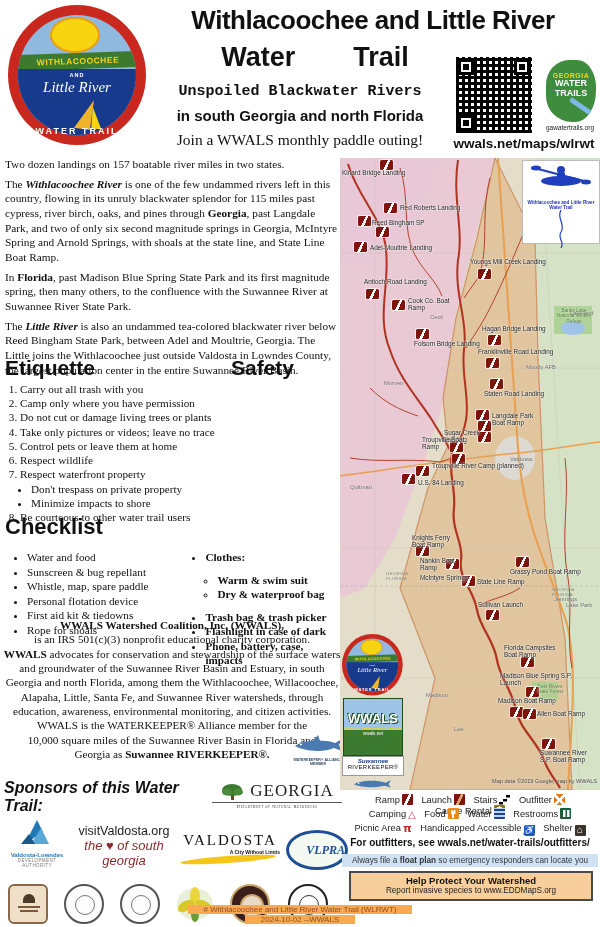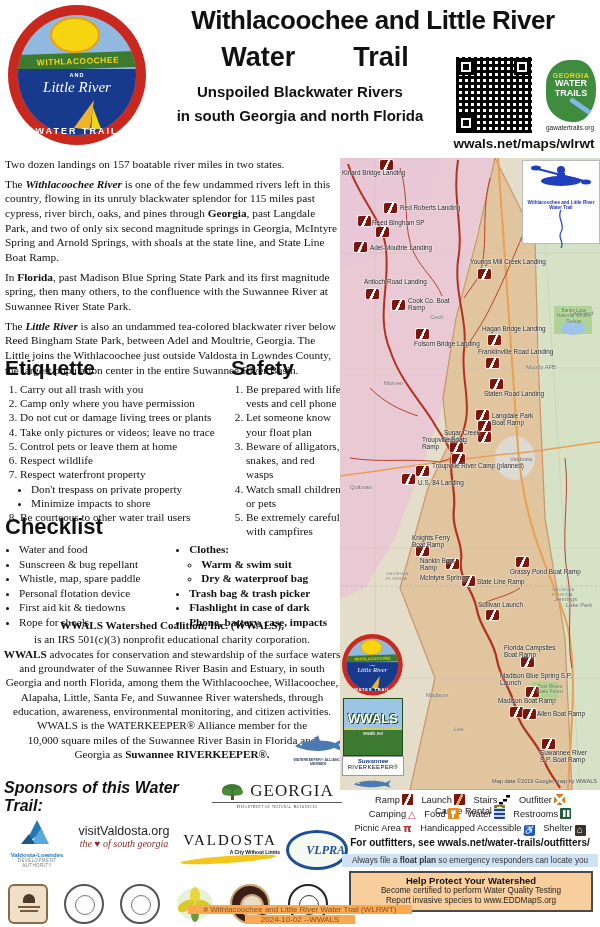--- a/index.html
+++ b/index.html
@@ -6,21 +6,21 @@
   .page{position:relative;width:600px;height:927px;background:#fff;overflow:hidden;
         font-family:"Liberation Serif",serif;color:#111;}
   .abs{position:absolute;}
   .b{font-weight:bold;} .bi{font-weight:bold;font-style:italic;}
 
   
   .title1{left:148px;top:5px;width:450px;font-family:"Liberation Sans",sans-serif;
           font-weight:bold;font-size:26px;text-align:center;letter-spacing:-0.5px;}
   .title2{left:150px;top:42px;width:330px;display:flex;justify-content:center;gap:58px;
           font-family:"Liberation Sans",sans-serif;font-weight:bold;font-size:27px;}
-  .sub1{left:140px;top:83px;width:320px;font-family:Liberation Sans, sans-serif;font-weight:bold;font-size:15px;text-align:center;}
+  .sub1{left:140px;top:83px;width:320px;font-family:Liberation Mono, monospace;font-weight:bold;font-size:15px;text-align:center;}
   .sub2{left:140px;top:107px;width:320px;font-family:"Liberation Sans",sans-serif;font-weight:bold;font-size:15px;text-align:center;}
   .tagline{left:140px;top:131px;width:320px;font-size:15.5px;text-align:center;}
   .wwalsurl{left:448px;top:136px;width:152px;font-family:"Liberation Sans",sans-serif;font-weight:bold;font-size:13.5px;text-align:center;}
 
   
   .wlrwt-logo{position:absolute;width:138px;height:140px;}
   .wl-ring{position:absolute;left:0;top:0;width:118px;height:120px;border:10px solid #c9281e;border-radius:50%;
            background:#8fb9de;overflow:hidden;}
   .wl-sun{position:absolute;left:34px;top:4px;width:46px;height:32px;border-radius:50%;
           background:#f6d410;box-shadow:0 0 0 2px #e8a010;}
@@ -58,39 +58,39 @@
   
   .intro{left:5px;top:157px;width:334px;font-size:11.3px;line-height:1.3;}
   .intro p{margin:0 0 5px 0;}
   .sect-h{font-family:"Liberation Sans",sans-serif;font-weight:bold;font-size:21px;text-align:left;margin:0 0 2px 0;}
   .etq{left:5px;top:356px;width:224px;}
   .sfy{left:231px;top:356px;width:110px;}
   .etq ol,.sfy ol{margin:0;padding-left:15px;font-size:11.2px;line-height:1.27;}
   .etq ul{margin:0;padding-left:11px;list-style:disc;}
   .chk{left:5px;top:514px;width:335px;}
   .chk-cols{display:flex;}
-  .chk ul{margin:0;padding-left:14px;font-size:11.2px;line-height:1.3;list-style:disc;}
+  .chk ul{margin:8px;padding-left:14px;font-size:11.2px;line-height:1.3;list-style:disc;}
   .chk .c1{width:163px;} .chk .c2{width:172px;font-weight:bold;}
   .chk ul.sub{list-style:circle;padding-left:26px;}
   .about{left:2px;top:618px;width:340px;font-size:11.2px;line-height:1.28;text-align:center;}
   .about .hd{font-weight:bold;}
   .shark-badge{left:292px;top:735px;width:52px;text-align:center;}
   .shark-cap{font-size:3.6px;font-family:"Liberation Sans",sans-serif;color:#334a66;font-weight:bold;line-height:1;}
 
   .sponsors-h{left:4px;top:779px;width:215px;font-family:"Liberation Sans",sans-serif;
               font-weight:bold;font-style:italic;font-size:16px;}
   .dnr{left:212px;top:781px;width:130px;text-align:center;}
   .dnr-name{font-family:"Liberation Serif",serif;font-size:17px;letter-spacing:1px;color:#1d1d1d;}
   .dnr-sub{font-size:4.8px;letter-spacing:0.6px;color:#333;font-variant:small-caps;border-top:1px solid #555;margin-top:1px;padding-top:1px;}
   .vlda{left:4px;top:818px;width:66px;text-align:center;}
   .vlda-t1{font-size:6px;color:#2277b5;font-family:"Liberation Sans",sans-serif;font-weight:bold;}
   .vlda-t2{font-size:4.5px;color:#777;font-family:"Liberation Sans",sans-serif;letter-spacing:0.4px;}
   .visitv{left:72px;top:824px;width:104px;text-align:center;font-family:"Liberation Sans",sans-serif;}
   .visitv-main{font-size:12.5px;color:#222;}
-  .visitv-tag{font-style:italic;font-size:10px;color:#8a2b2b;font-family:Liberation Serif, serif;}
+  .visitv-tag{font-style:italic;font-size:13px;color:#8a2b2b;font-family:Liberation Sans, sans-serif;}
   .cityv{left:180px;top:832px;width:100px;text-align:center;}
   .cityv-main{font-family:"Liberation Serif",serif;font-size:15px;letter-spacing:2px;}
   .cityv-tag{font-family:"Liberation Sans",sans-serif;font-size:5px;font-weight:bold;text-align:right;}
   .swoosh{width:96px;height:7px;background:#f5c518;border-radius:50%;transform:rotate(-4deg);margin-top:1px;}
   .vlpra{left:286px;top:830px;width:56px;height:34px;border:3px solid #1f4e94;border-radius:50%;
          display:flex;align-items:center;justify-content:flex-end;background:#f4f9f2;}
   .vlpra span{font-family:"Liberation Serif",serif;font-style:italic;font-size:12px;color:#1f4e94;font-weight:bold;}
   .seal{position:absolute;top:884px;width:40px;height:40px;border-radius:50%;box-sizing:border-box;}
   .seal.ring{border:2px double #555;background:#fdfdfd;}
   .seal-inner{position:absolute;left:9px;top:9px;width:18px;height:18px;border-radius:50%;border:1px solid #777;}
@@ -175,20 +175,21 @@
     <div class="wl-wt">WATER TRAIL</div>
   </div>
 
   <div class="abs title1">Withlacoochee and Little River</div>
   <div class="abs title2">
     <span>Water</span>
     <span>Trail</span>
   </div>
   <div class="abs sub1">Unspoiled Blackwater Rivers</div>
   <div class="abs sub2">in south Georgia and north Florida</div>
+  <div class="abs tagline">Join a WWALS monthly paddle outing!</div>
 
   <div class="abs qr">
     <div class="finder" style="left:2px;top:2px"></div>
     <div class="finder" style="right:2px;top:2px"></div>
     <div class="finder" style="left:2px;bottom:2px"></div>
   </div>
   <div class="abs gwt">
     <div class="gwt-georgia">GEORGIA</div>
     <div class="gwt-w">WATER</div>
     <div class="gwt-t">TRAILS</div>
@@ -217,27 +218,20 @@
         <ul>
           <li>Don't trespass on private property</li>
           <li>Minimize impacts to shore</li>
         </ul>
       </li>
       <li>Be courteous to other water trail users</li>
     </ol>
   </div>
   <div class="abs sfy">
     <div class="sect-h">Safety</div>
-    <ol>
-      <li>Be prepared with life vests and cell phone</li>
-      <li>Let someone know your float plan</li>
-      <li>Beware of alligators, snakes, and red wasps</li>
-      <li>Watch small children or pets</li>
-      <li>Be extremely careful with campfires</li>
-    </ol>
   </div>
 
   <div class="abs chk">
     <div class="sect-h" style="font-size:22px">Checklist</div>
     <div class="chk-cols">
       <ul class="c1">
         <li>Water and food</li>
         <li>Sunscreen &amp; bug repellant</li>
         <li>Whistle, map, spare paddle</li>
         <li>Personal flotation device</li>
@@ -515,21 +509,20 @@
   </div>
   <div class="lg-row" style="top:822px">
     <span class="lg-item"><span>Picnic Area</span><span class="gl gl-picnic">π</span></span>
     <span class="lg-item"><span>Handicapped Accessible</span><i class="ic ic-handicap">♿</i></span>
     <span class="lg-item"><span>Shelter</span><i class="ic ic-shelter">⌂</i></span>
   </div>
   <div class="outfit-line">For outfitters, see wwals.net/water-trails/outfitters/</div>
   <div class="bluebar"><span>Always file a </span><span class="b">float plan</span><span> so emergency responders can locate you</span></div>
   <div class="obox">
     <div class="obox-t">Help Protect Your Watershed</div>
-    <div class="obox-l">Become certified to perform Water Quality Testing</div>
     <div class="obox-l">Report invasive species to www.EDDMapS.org</div>
   </div>
 
   <div class="caption">
     <span># Withlacoochee and Little River Water Trail (WLRWT)</span><br>
     <span>2024-10-02 --WWALS</span>
   </div>
 
 </div>
 

